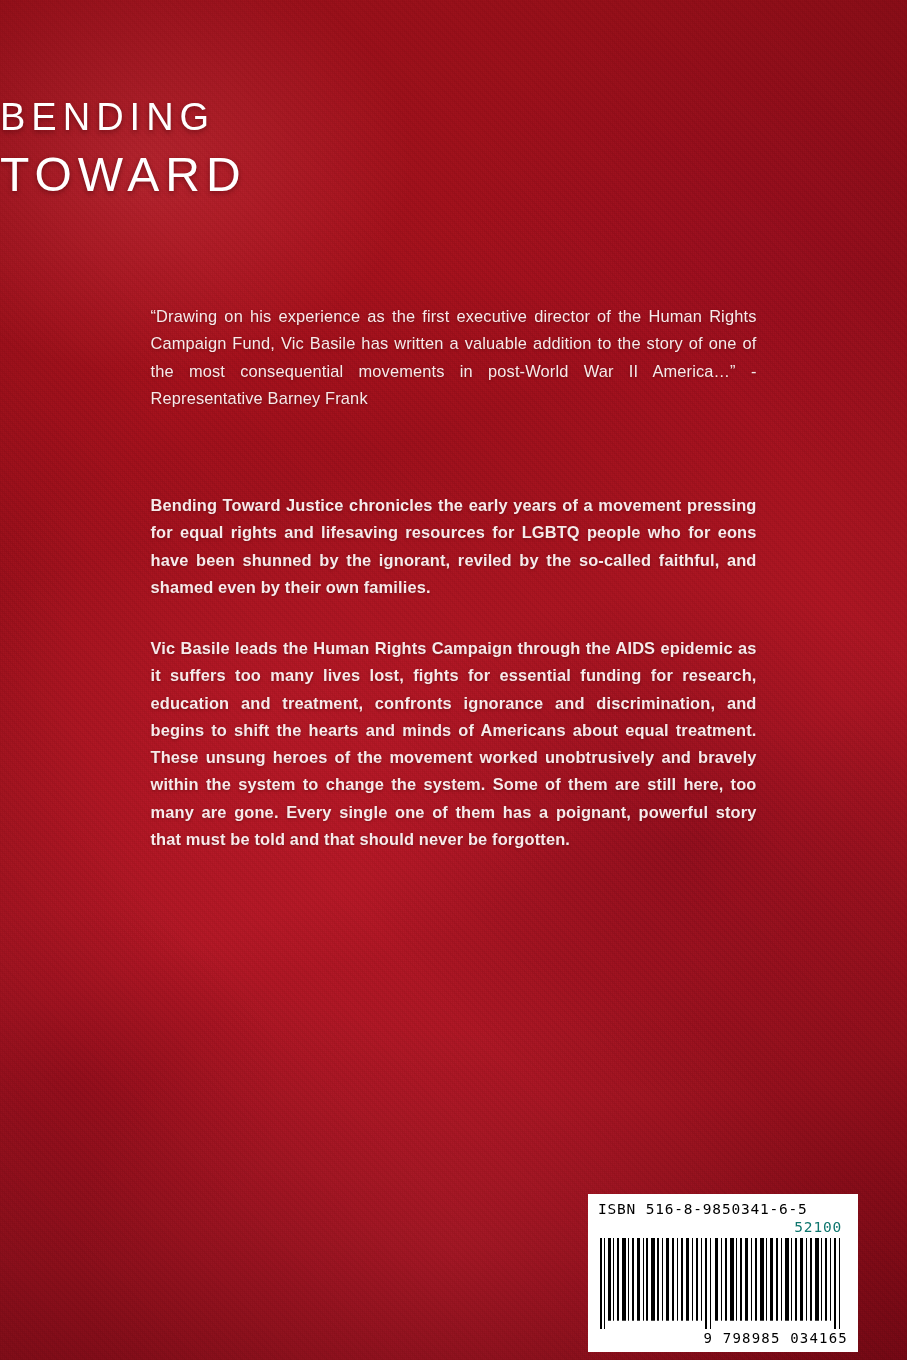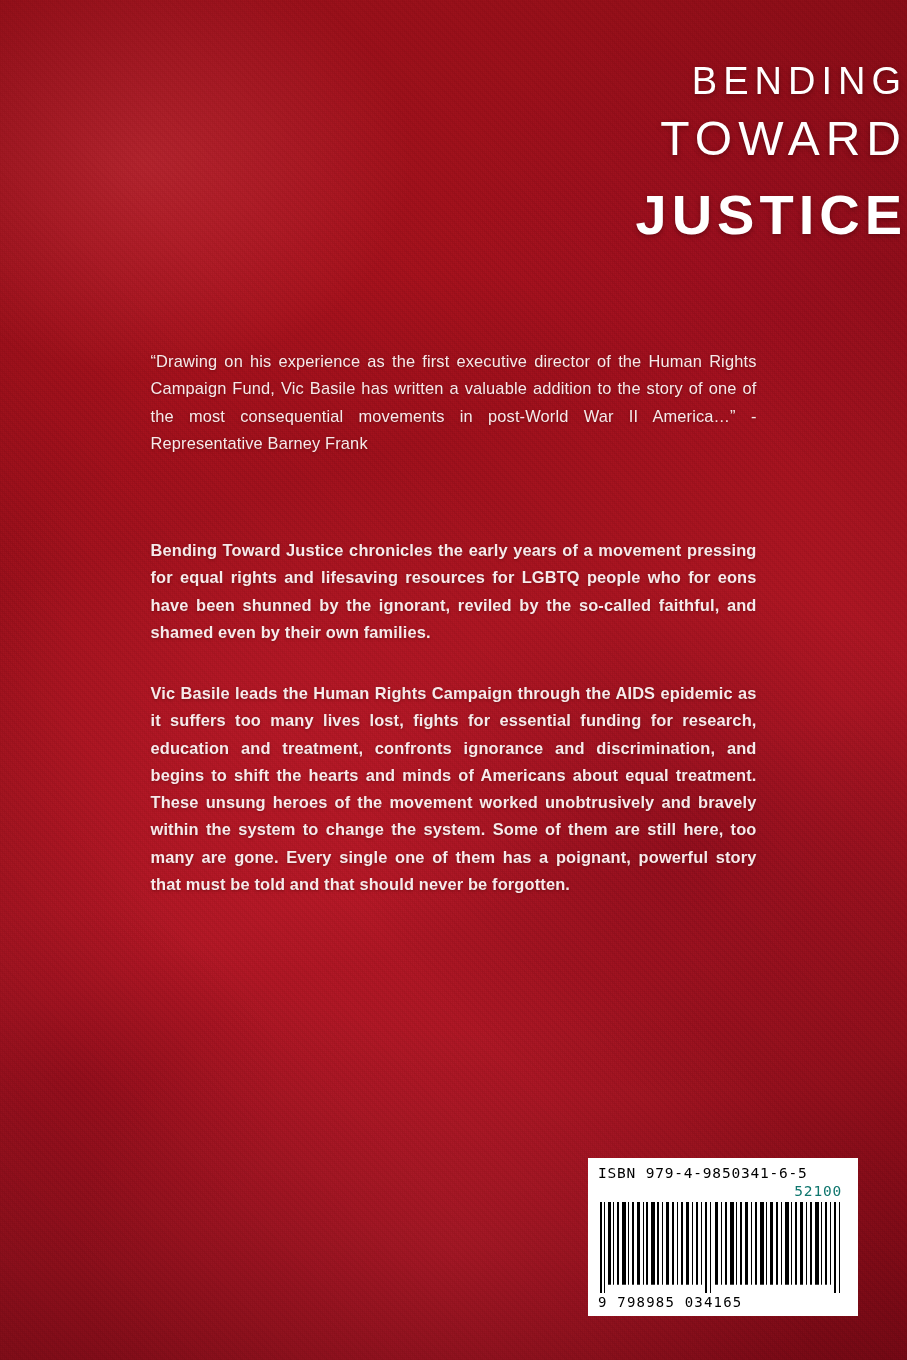--- a/index.html
+++ b/index.html
@@ -45,23 +45,24 @@
       radial-gradient(circle at 50% 48%, rgba(0,0,0,0) 45%, rgba(50,0,8,0.30) 100%);
   }
   .content {
     position: relative;
     z-index: 3;
     height: 100%;
   }
 
   
   .title-block {
-    text-align: right;
+    text-align: left;
     padding-top: 56px;
     color: #ffffff;
+    margin-top: 36px;
   }
   .title-line {
     font-family: "Liberation Sans", sans-serif;
     font-weight: 400;
     letter-spacing: 6px;
     line-height: 1.34;
     text-shadow: 0 2px 5px rgba(60,0,8,0.45);
   }
   .title-line.l1 { font-size: 38px; }
   .title-line.l2 { font-size: 48px; }
@@ -130,44 +131,43 @@
   .bars {
     flex: 1;
     margin-top: 3px;
     display: block;
   }
   .barnum {
     font-family: "DejaVu Sans Mono", monospace;
     font-size: 14px;
     color: #000;
     letter-spacing: 1.2px;
-    text-align: left;
+    text-align: right;
     margin-top: 1px;
   }
 </style>
 </head>
 <body>
 
 <div class="page">
   <div class="content">
 
     <div class="title-block">
       <div class="title-line l1">BENDING</div>
       <div class="title-line l2">TOWARD</div>
-      <div class="title-line l3">JUSTICE</div>
     </div>
 
     <div class="body-wrap">
       <div class="blurb">“Drawing on his experience as the first executive director of the Human Rights Campaign Fund, Vic Basile has written a valuable addition to the story of one of the most consequential movements in post-World War II America…” - Representative Barney Frank</div>
       <div class="para first">Bending Toward Justice chronicles the early years of a movement pressing for equal rights and lifesaving resources for LGBTQ people who for eons have been shunned by the ignorant, reviled by the so-called faithful, and shamed even by their own families.</div>
       <div class="para">Vic Basile leads the Human Rights Campaign through the AIDS epidemic as it suffers too many lives lost, fights for essential funding for research, education and treatment, confronts ignorance and discrimination, and begins to shift the hearts and minds of Americans about equal treatment. These unsung heroes of the movement worked unobtrusively and bravely within the system to change the system. Some of them are still here, too many are gone. Every single one of them has a poignant, powerful story that must be told and that should never be forgotten.</div>
     </div>
 
     <div class="barcode-box">
-      <div class="isbn-text">ISBN 979-4-9850341-6-5</div>
+      <div class="isbn-text">ISBN 516-8-9850341-6-5</div>
       <div class="price-code">52100</div>
       <svg class="bars" viewBox="0 0 250 88" preserveAspectRatio="none">
         <g fill="#000">
           <rect x="2" y="0" width="2" height="88"></rect>
           <rect x="6" y="0" width="1" height="88"></rect>
           <rect x="10" y="0" width="3" height="80"></rect>
           <rect x="15" y="0" width="1" height="80"></rect>
           <rect x="19" y="0" width="2" height="80"></rect>
           <rect x="24" y="0" width="4" height="80"></rect>
           <rect x="30" y="0" width="1" height="80"></rect>

